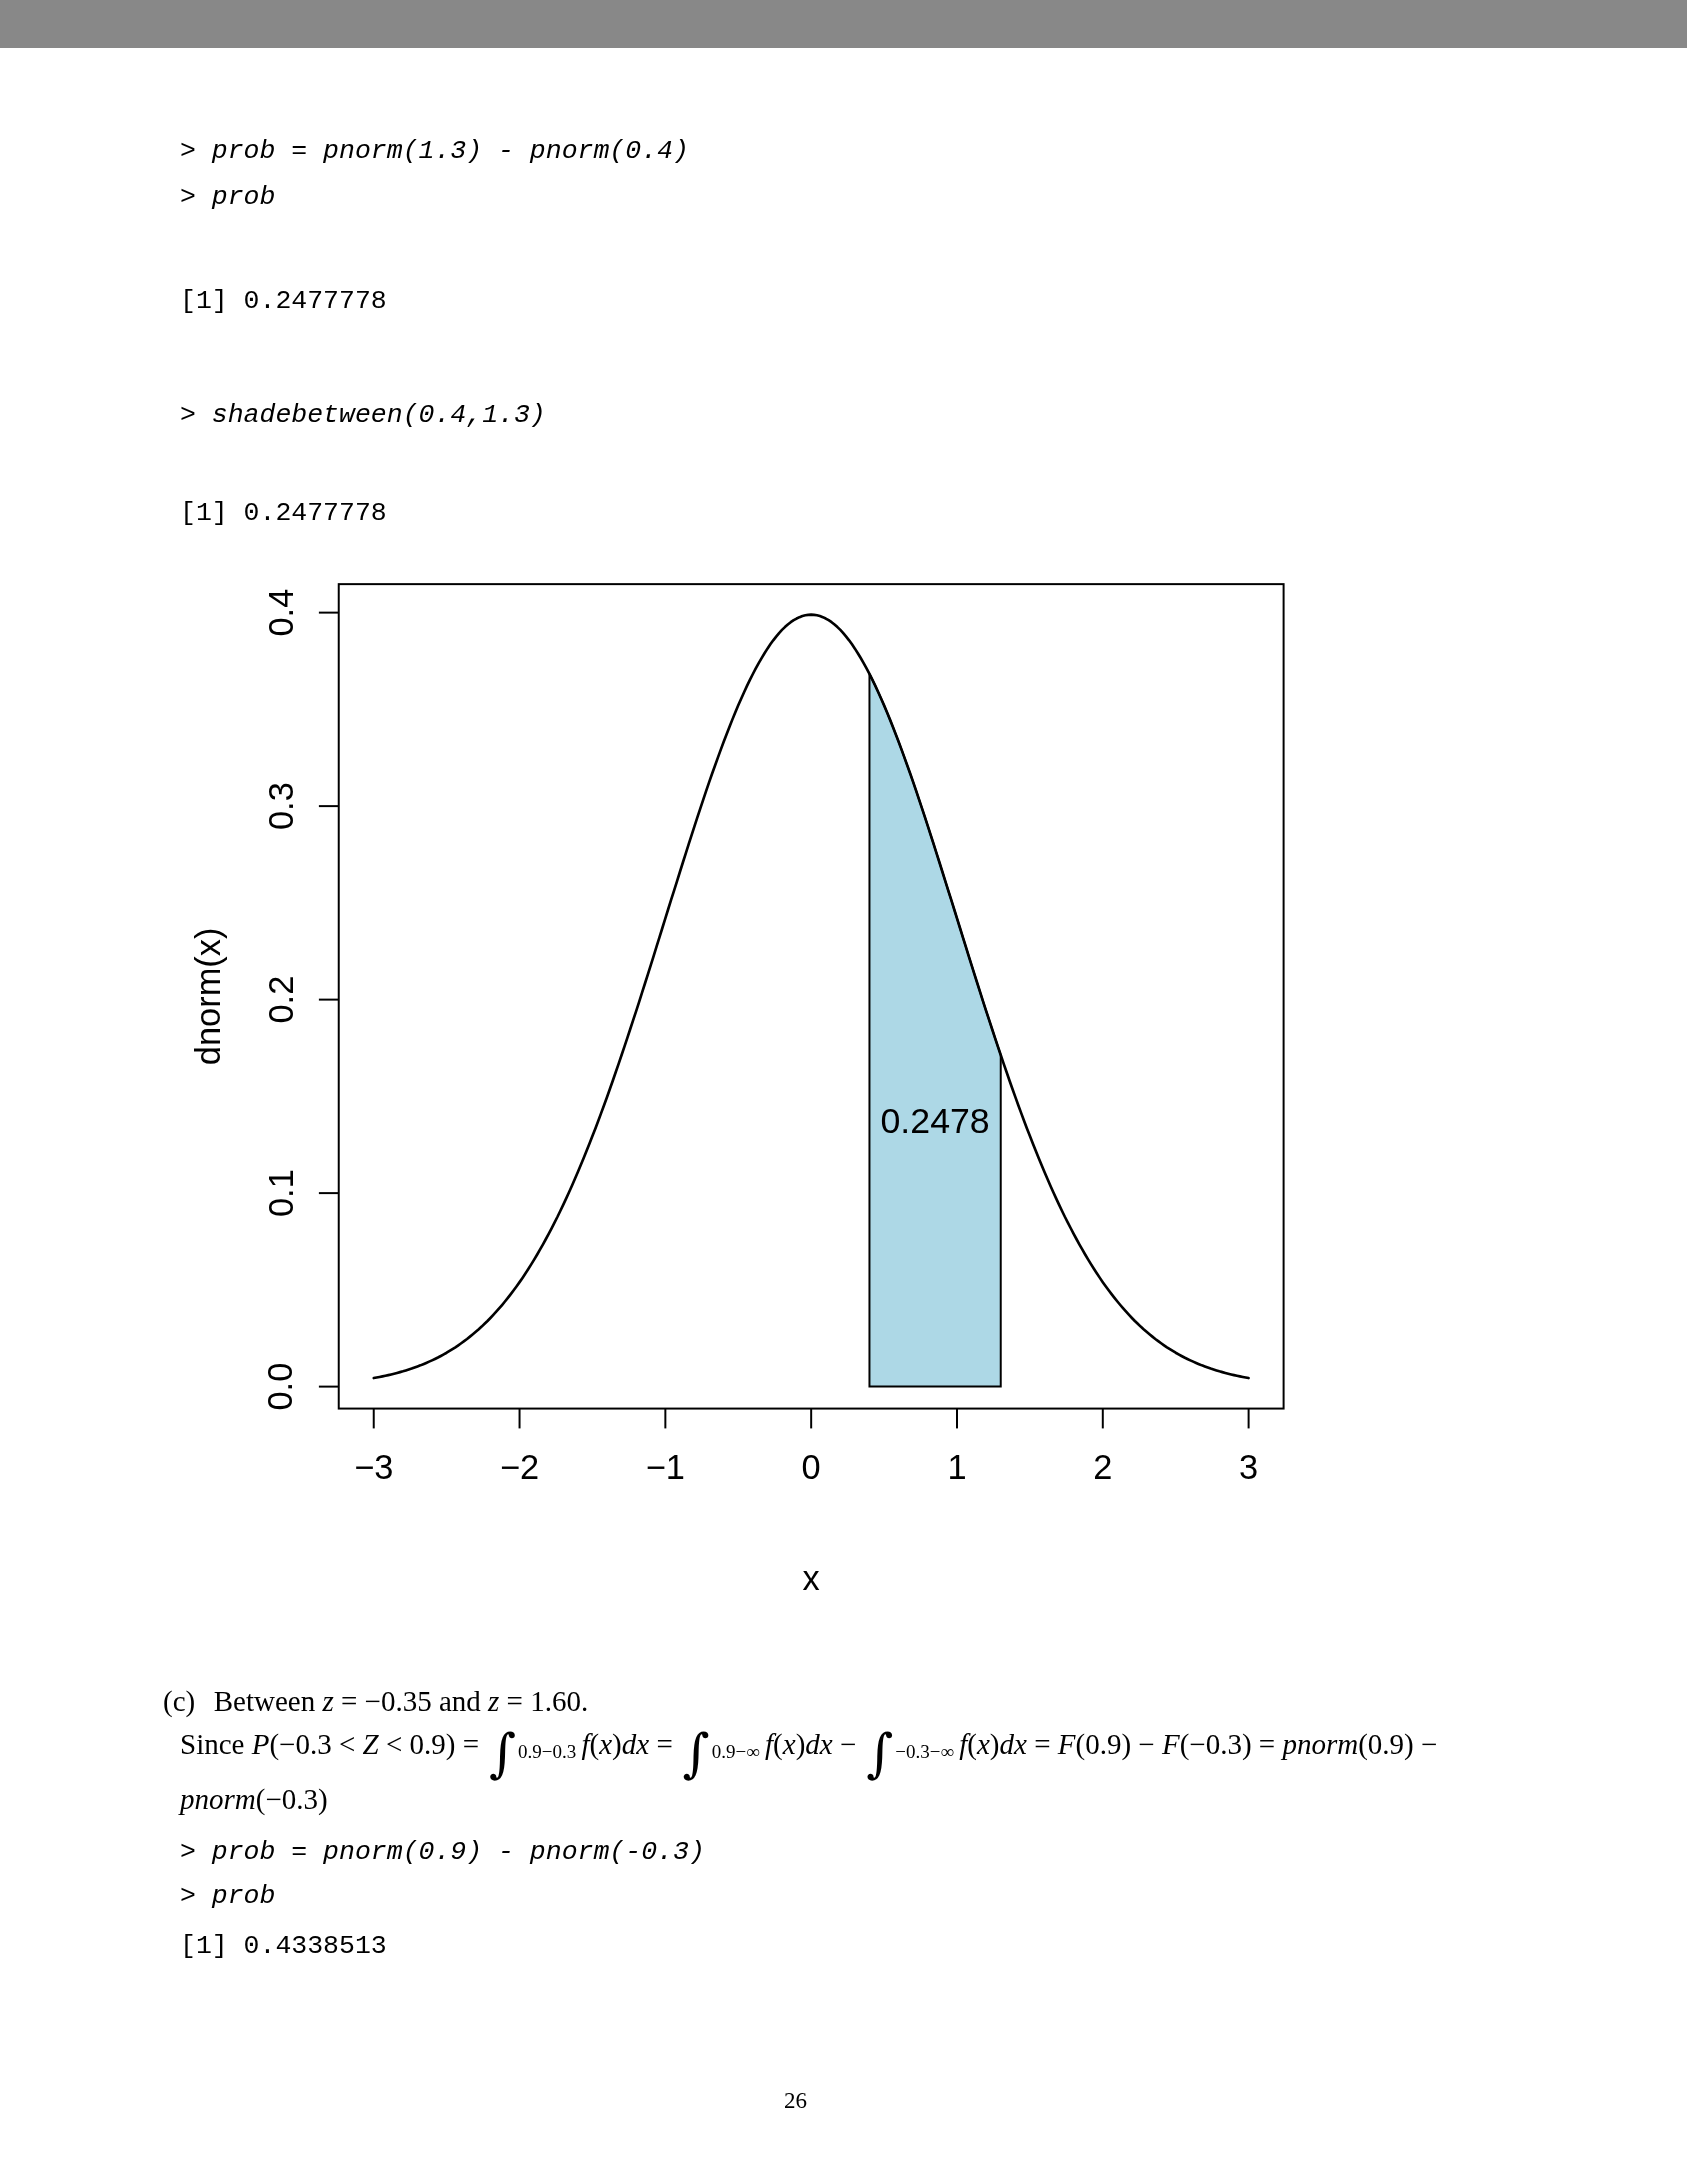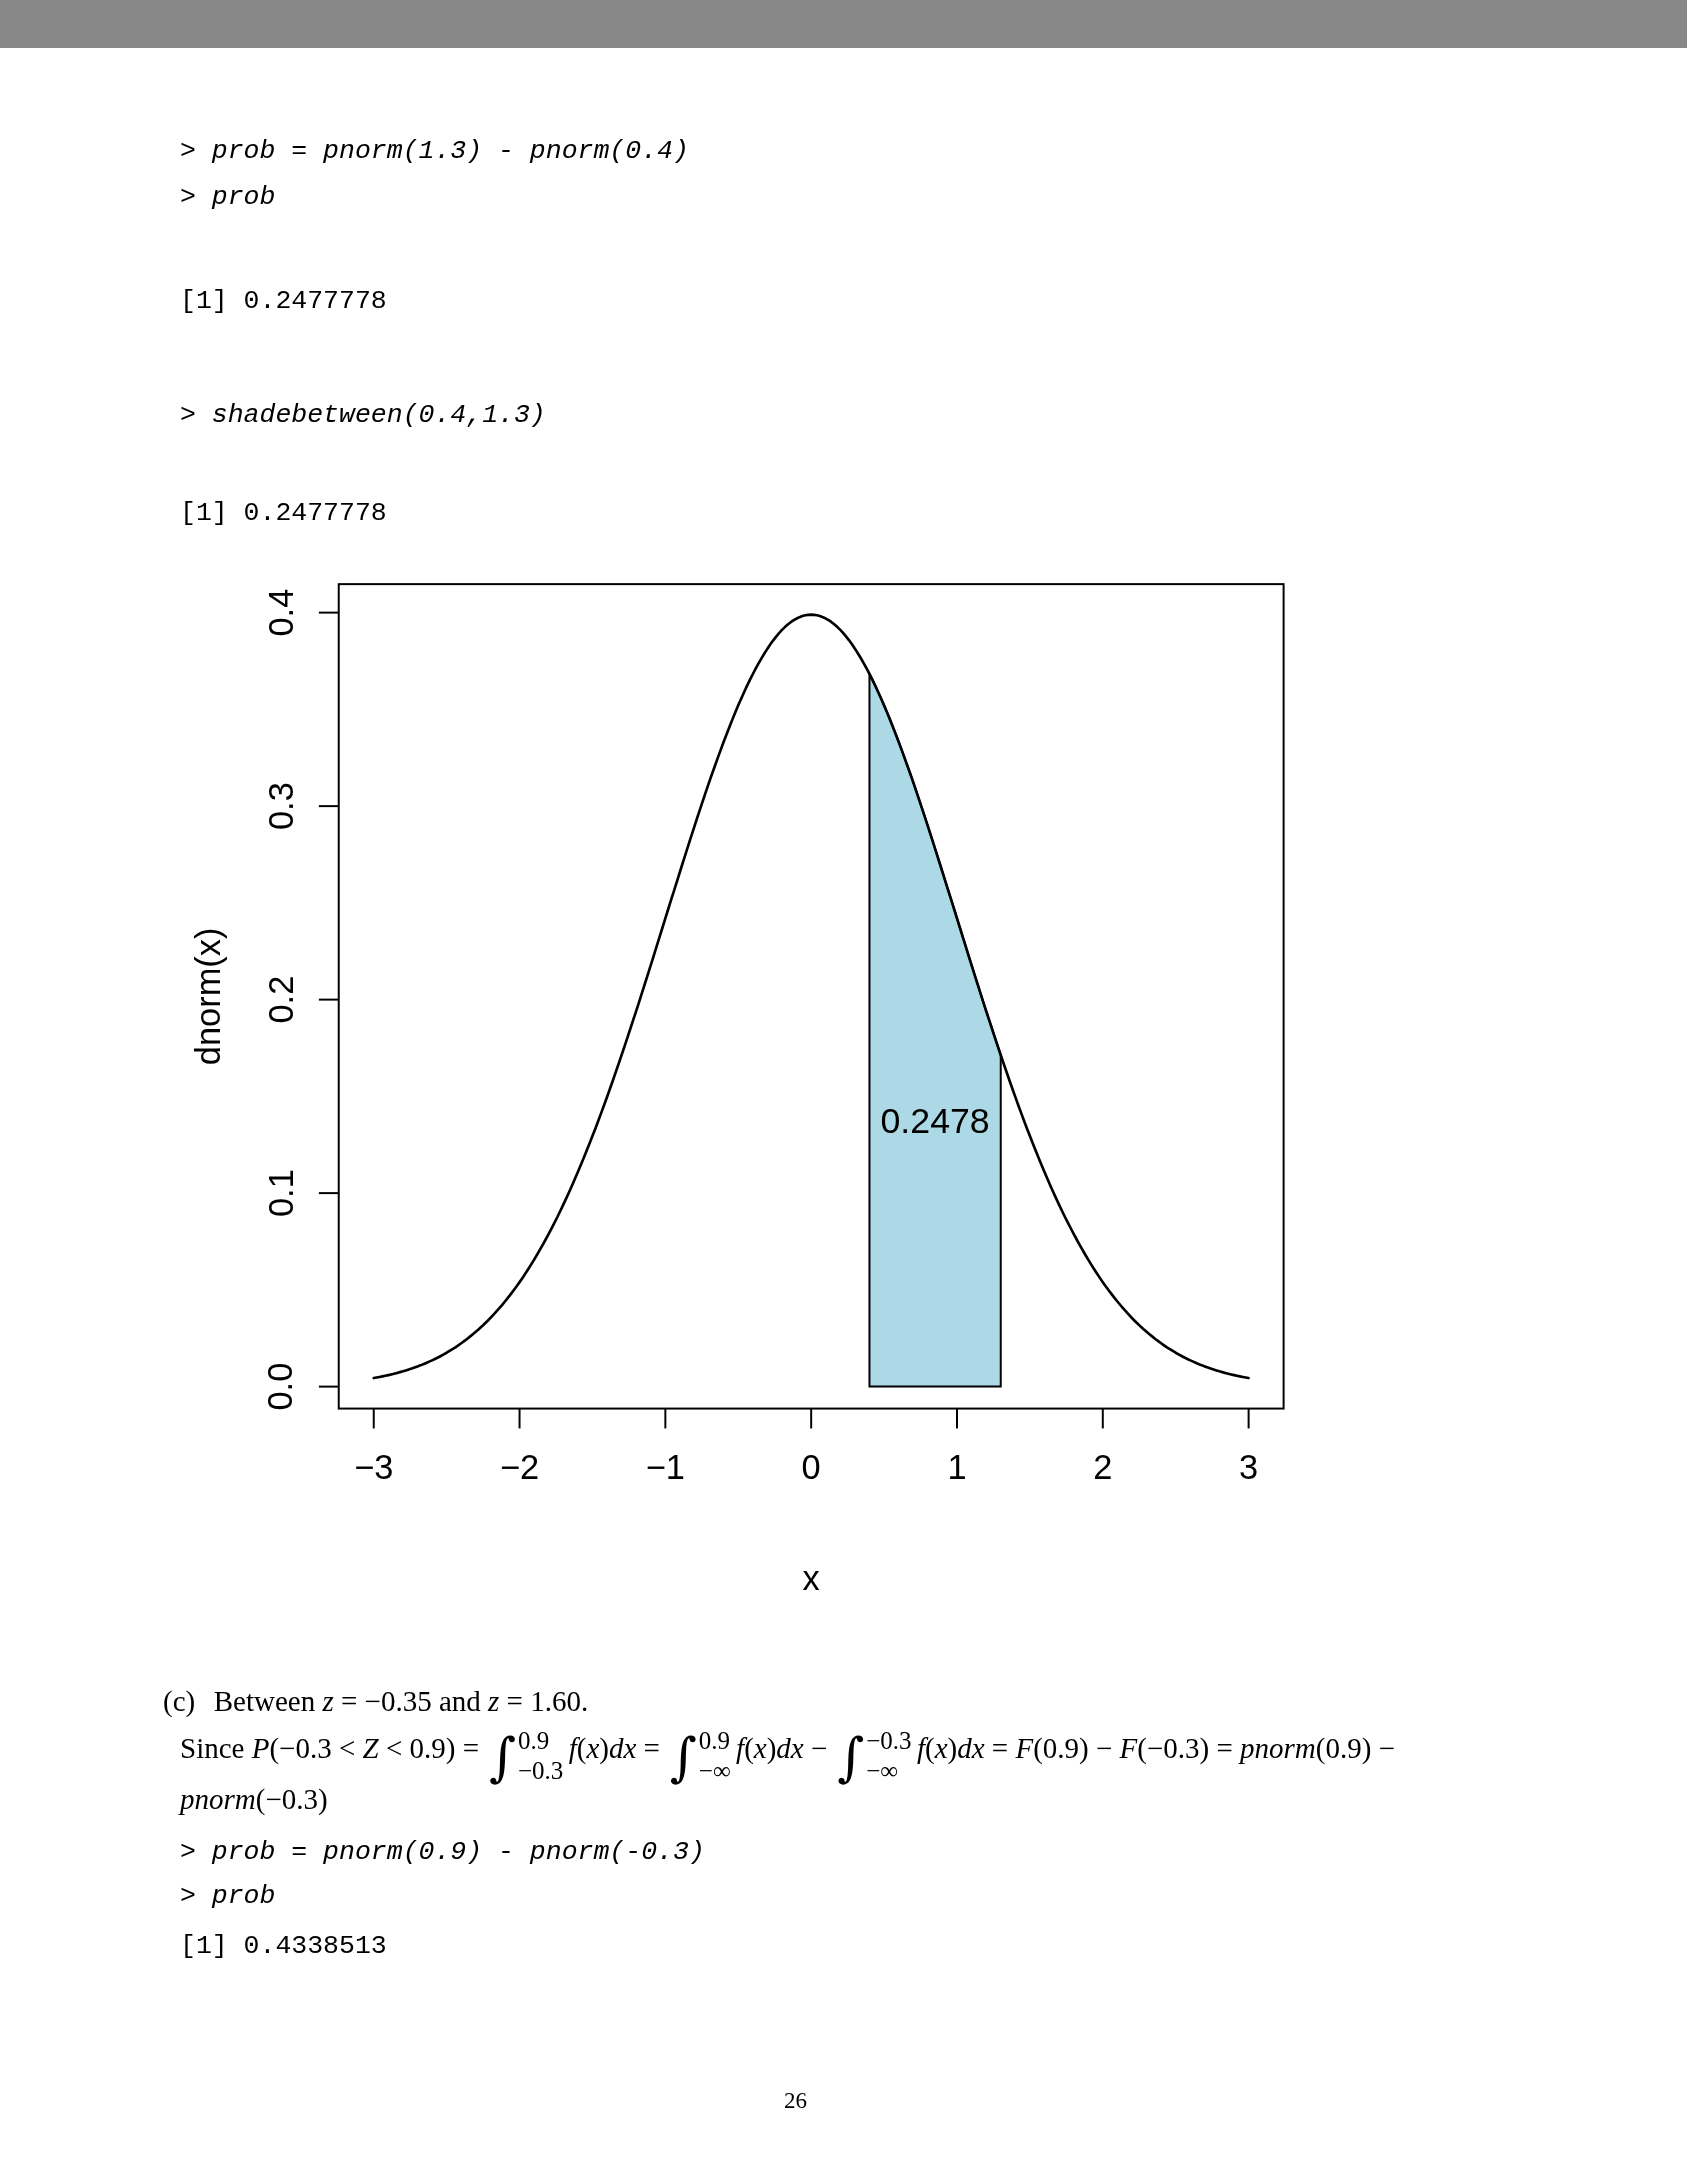--- a/index.html
+++ b/index.html
@@ -27,21 +27,21 @@
   
   .enum{position:absolute;left:134px;top:1604px;font-size:29px;white-space:pre;}
   .enum-label{margin-right:18.5px;}
   .mathline{position:absolute;left:180px;font-size:29px;white-space:pre;}
   .line1{top:1679px;}
   .line2{top:1735px;}
   .it{font-style:italic;}
   .rm{font-style:normal;text-align:center;}
   .mint{display:inline-flex;align-items:center;vertical-align:-17px;margin:0 5.3px 0 2.6px;}
   .isym{font-size:52px;line-height:1;font-family:"DejaVu Serif",serif;}
-  .ibounds{display:inline-flex;flex-direction:column;font-size:25px;line-height:1.2;margin-left:2px;transform:translateY(-1.3px);}
+  .ibounds{display:inline-flex;flex-direction:row;font-size:19px;line-height:1.2;margin-left:2px;transform:translateY(-1.3px);}
   .pagenum{position:absolute;left:746px;top:2040px;width:99px;text-align:center;font-size:23px;}
 </style>
 </head>
 <body>
 
 <div class="page">
 
   <div class="code in c1">&gt; prob = pnorm(1.3) - pnorm(0.4)</div>
   <div class="code in c2">&gt; prob</div>
   <div class="code c3">[1] 0.2477778</div>

